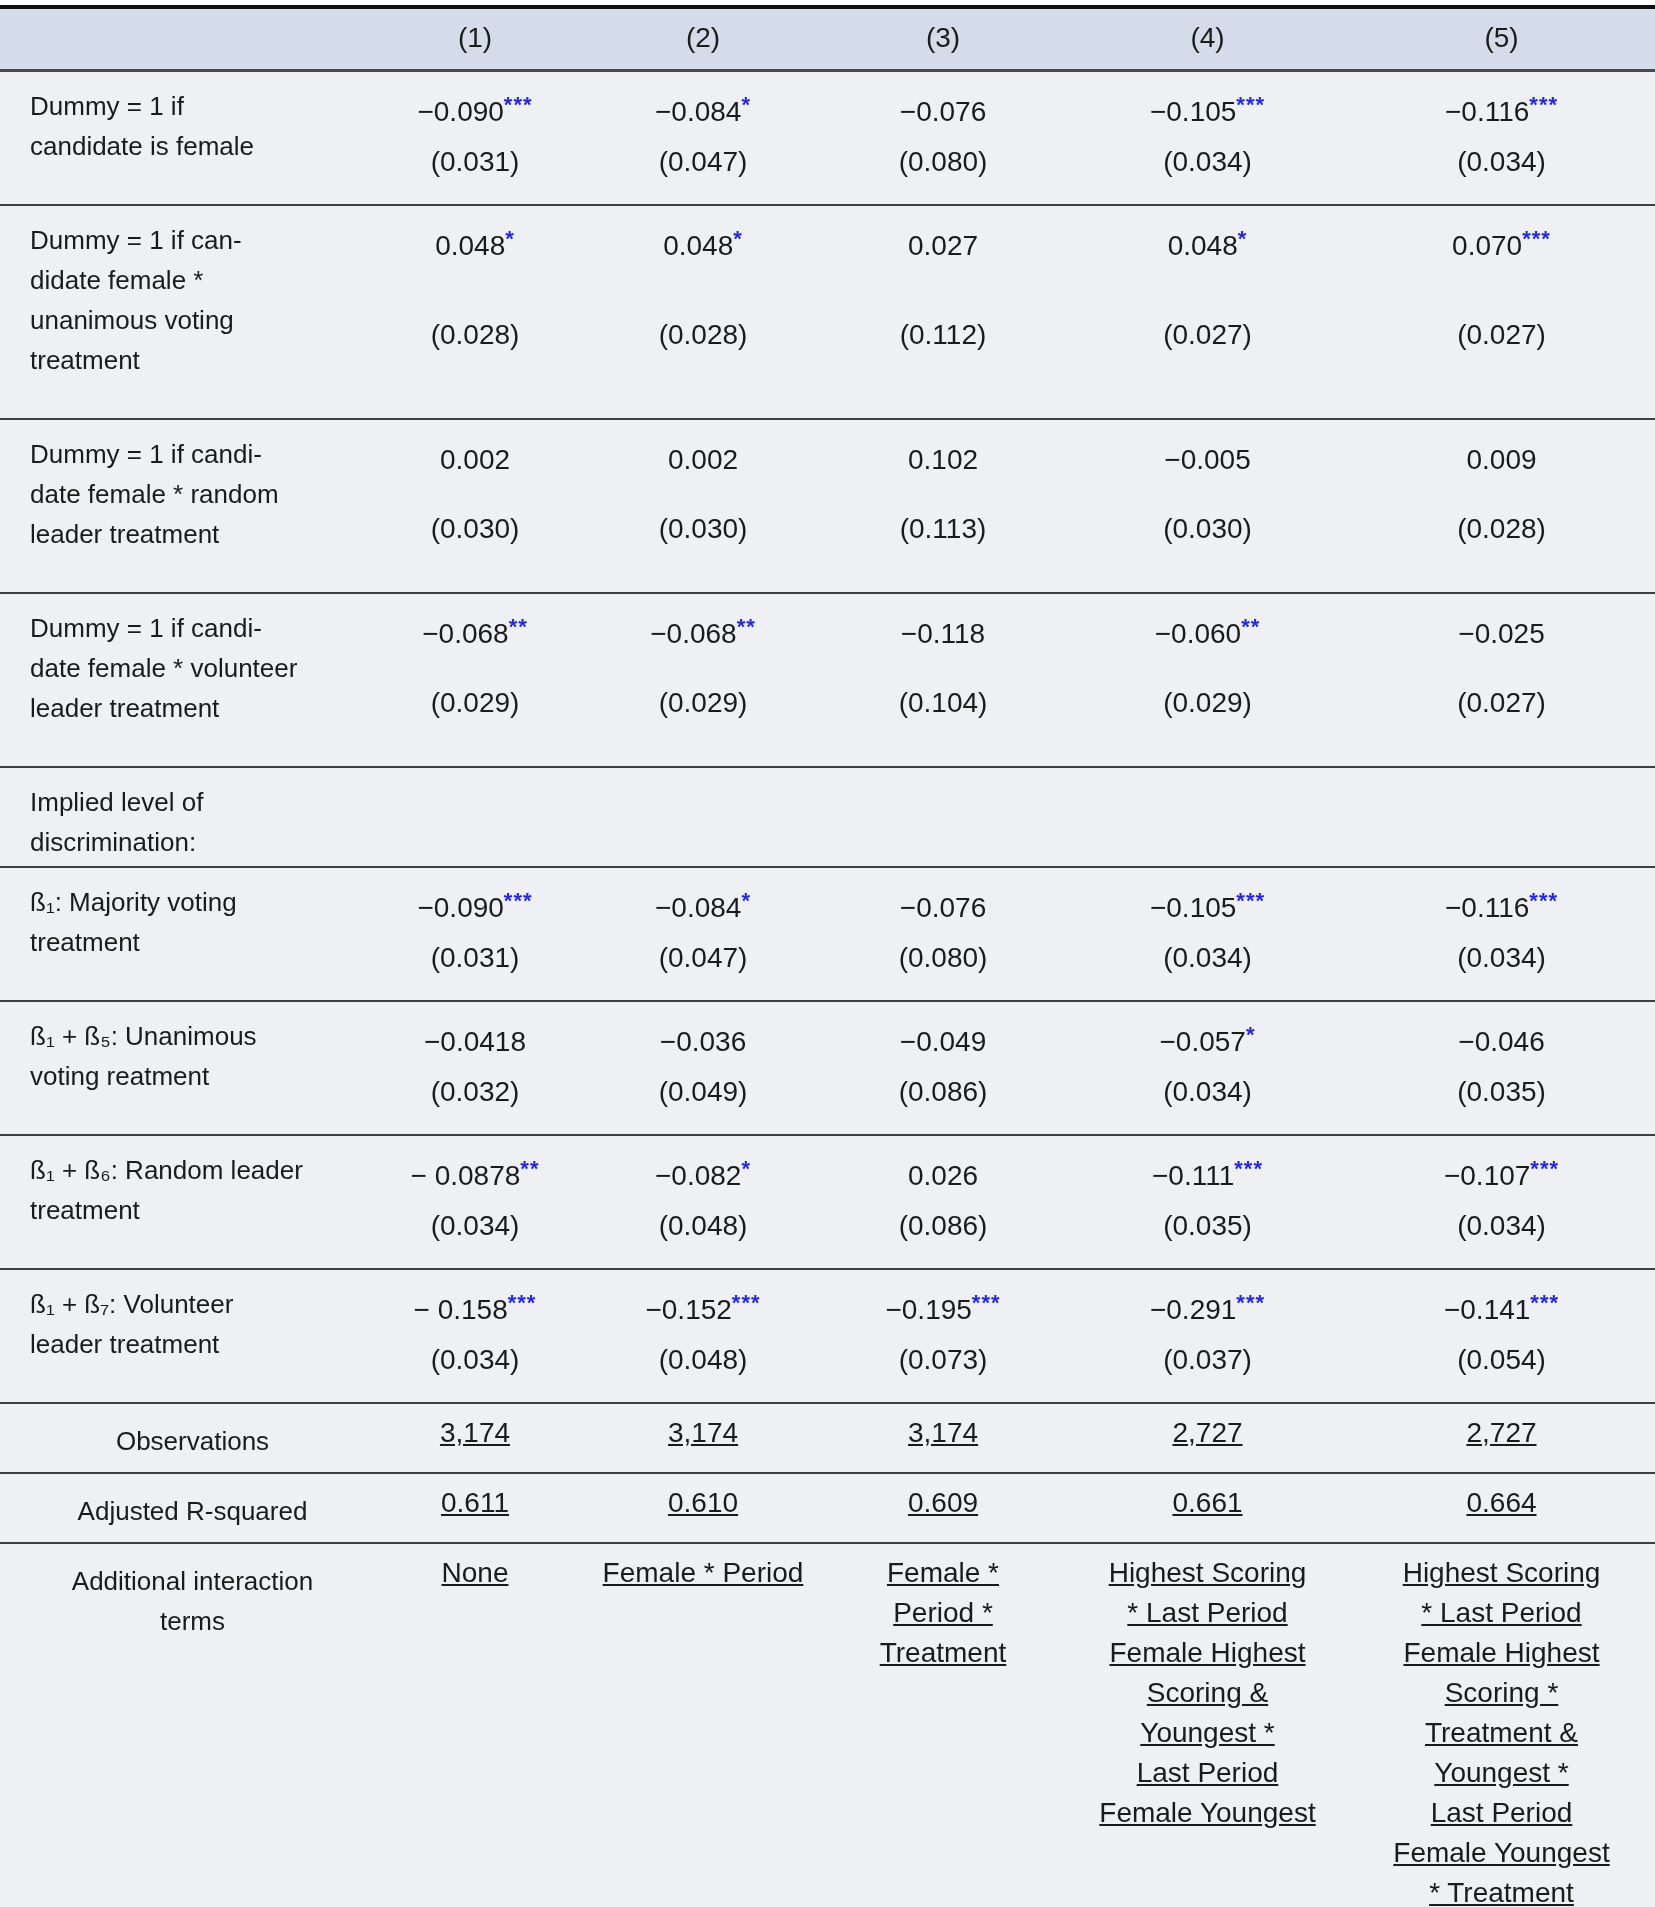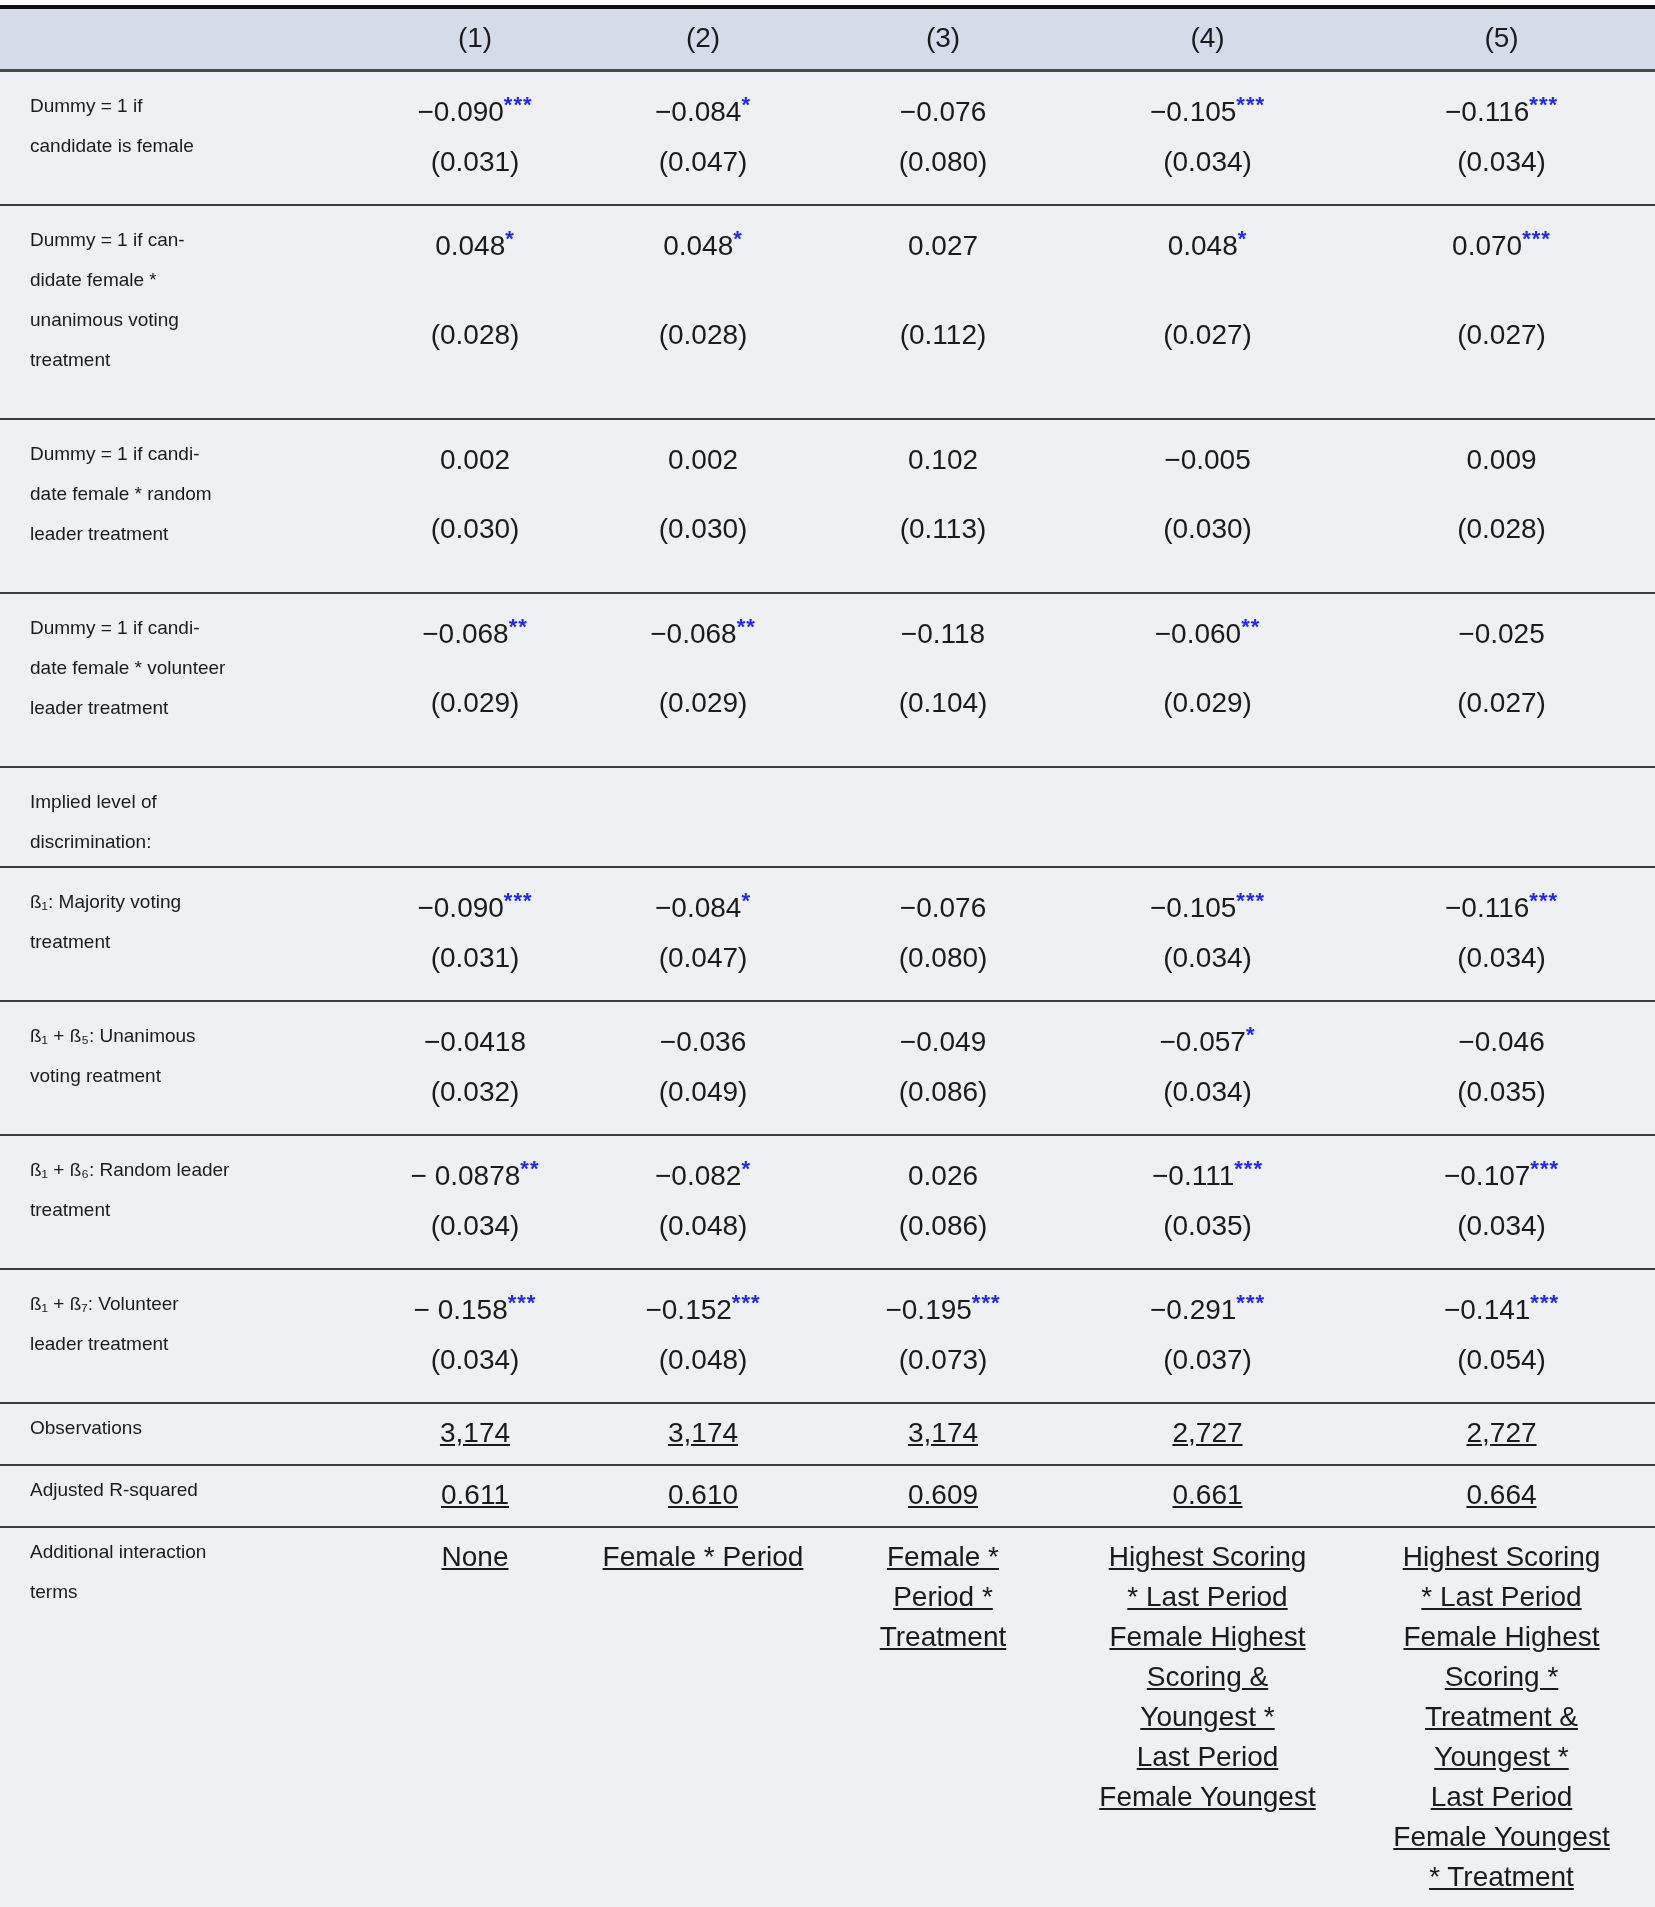--- a/index.html
+++ b/index.html
@@ -36,26 +36,26 @@
     border-bottom:3px solid #4a4a4a;
     text-align:center;
     color:var(--text);
   }
   tbody + tbody{border-top:2px solid var(--line);}
   td{color:var(--text);}
   td.label{
     text-align:left;
     vertical-align:top;
     white-space:pre-line;
-    font-size:19px;
+    font-size:26px;
     line-height:40px;
     padding:14px 8px 38px 30px;
   }
   tbody.section td.label{padding-bottom:4px;}
-  tbody.single td.label{padding-top:4px;padding-bottom:11px;}
+  tbody.single td.label{padding-top:17px;padding-bottom:11px;text-align:center;}
   td.num{
     text-align:center;
     vertical-align:top;
     font-size:28px;
     line-height:40px;
     white-space:pre-line;
     padding:13px 2px 0 2px;
   }
   tbody.single td.num{padding-top:9px;padding-bottom:11px;text-decoration:underline;}
   tr.se-row td.num{

